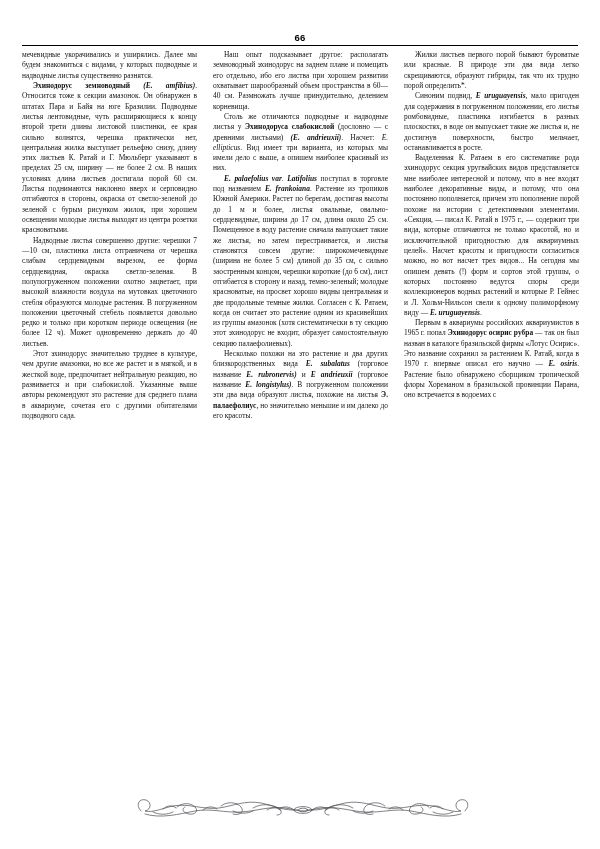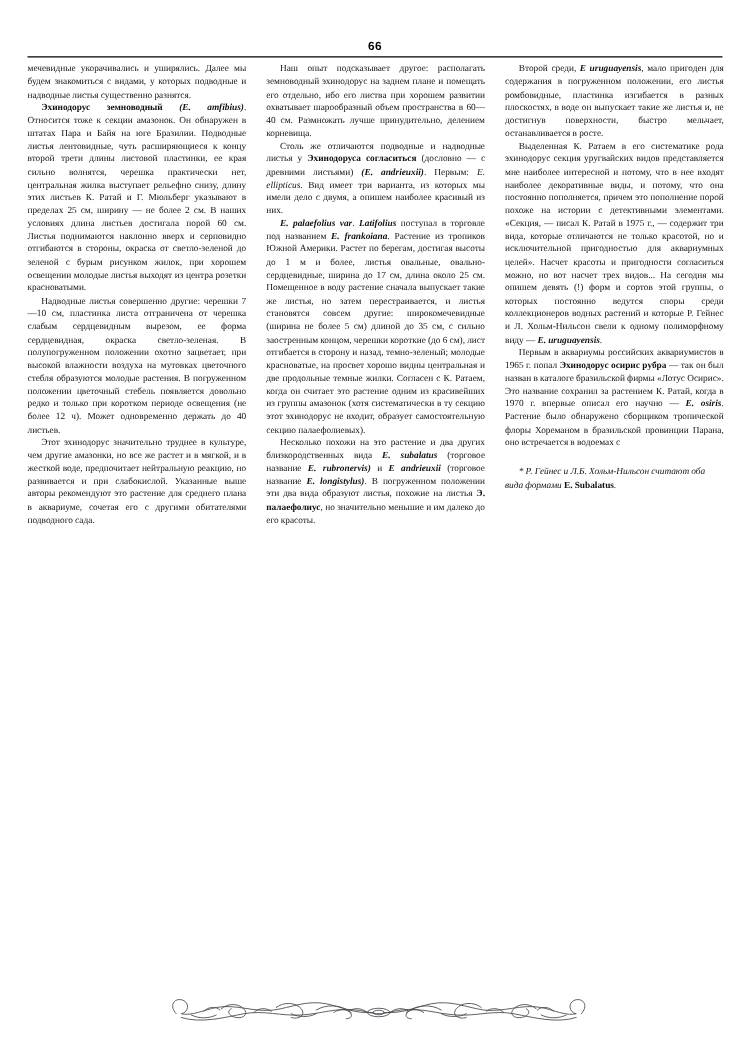--- a/index.html
+++ b/index.html
@@ -115,31 +115,29 @@
 
   <div class="columns">
     <div class="col">
         <p class="noindent"><span>мечевидные укорачивались и уширялись. Далее мы будем знакомиться с видами, у которых подводные и надводные листья существенно разнятся.</span></p>
         <p><b>Эхинодорус земноводный </b><span class="bi">(E. amfibius)</span><span>. Относится тоже к секции амазонок. Он обнаружен в штатах Пара и Байя на юге Бразилии. Подводные листья лентовидные, чуть расширяющиеся к концу второй трети длины листовой пластинки, ее края сильно волнятся, черешка практически нет, центральная жилка выступает рельефно снизу, длину этих листьев К. Ратай и Г. Мюльберг указывают в пределах 25 см, ширину — не более 2 см. В наших условиях длина листьев достигала порой 60 см. Листья поднимаются наклонно вверх и серповидно отгибаются в стороны, окраска от светло-зеленой до зеленой с бурым рисунком жилок, при хорошем освещении молодые листья выходят из центра розетки красноватыми.</span></p>
         <p><span>Надводные листья совершенно другие: черешки 7—10 см, пластинка листа отграничена от черешка слабым сердцевидным вырезом, ее форма сердцевидная, окраска светло-зеленая. В полупогруженном положении охотно зацветает, при высокой влажности воздуха на мутовках цветочного стебля образуются молодые растения. В погруженном положении цветочный стебель появляется довольно редко и только при коротком периоде освещения (не более 12 ч). Может одновременно держать до 40 листьев.</span></p>
         <p><span>Этот эхинодорус значительно труднее в культуре, чем другие амазонки, но все же растет и в мягкой, и в жесткой воде, предпочитает нейтральную реакцию, но развивается и при слабокислой. Указанные выше авторы рекомендуют это растение для среднего плана в аквариуме, сочетая его с другими обитателями подводного сада.</span></p>
       </div>
     <div class="col">
         <p><span>Наш опыт подсказывает другое: располагать земноводный эхинодорус на заднем плане и помещать его отдельно, ибо его листва при хорошем развитии охватывает шарообразный объем пространства в 60—40 см. Размножать лучше принудительно, делением корневища.</span></p>
-        <p><span>Столь же отличаются подводные и надводные листья у </span><b>Эхинодоруса согласиться</b><span> (дословно — с древними листьями) </span><span class="bi">(E. andrieuxii)</span><span>. Первым: </span><i>E. ellipticus</i><span>. Вид имеет три варианта, из которых мы имели дело с двумя, а опишем наиболее красивый из них.</span></p>
+        <p><span>Столь же отличаются подводные и надводные листья у </span><b>Эхинодоруса слабокислой</b><span> (дословно — с древними листьями) </span><span class="bi">(E. andrieuxii)</span><span>. Насчет: </span><i>E. ellipticus</i><span>. Вид имеет три варианта, из которых мы имели дело с выше, а опишем наиболее красивый из них.</span></p>
         <p><span class="bi">E. palaefolius var</span><span>. </span><span class="bi">Latifolius</span><span> поступал в торговле под названием </span><span class="bi">E. frankoiana</span><span>. Растение из тропиков Южной Америки. Растет по берегам, достигая высоты до 1 м и более, листья овальные, овально-сердцевидные, ширина до 17 см, длина около 25 см. Помещенное в воду растение сначала выпускает такие же листья, но затем перестраивается, и листья становятся совсем другие: широкомечевидные (ширина не более 5 см) длиной до 35 см, с сильно заостренным концом, черешки короткие (до 6 см), лист отгибается в сторону и назад, темно-зеленый; молодые красноватые, на просвет хорошо видны центральная и две продольные темные жилки. Согласен с К. Ратаем, когда он считает это растение одним из красивейших из группы амазонок (хотя систематически в ту секцию этот эхинодорус не входит, образует самостоятельную секцию палаефолиевых).</span></p>
         <p><span>Несколько похожи на это растение и два других близкородственных вида </span><span class="bi">E. subalatus</span><span> (торговое название </span><span class="bi">E. rubronervis)</span><span> и </span><span class="bi">E andrieuxii</span><span> (торговое название </span><span class="bi">E. longistylus)</span><span>. В погруженном положении эти два вида образуют листья, похожие на листья </span><b>Э. палаефолиус</b><span>, но значительно меньшие и им далеко до его красоты.</span></p>
       </div>
     <div class="col">
-        <p><span>Второй среди, </span><span class="bi">E uruguayensis</span><span>, мало пригоден для содержания в погруженном положении, его листья ромбовидные, пластинка изгибается в разных плоскостях, в воде он выпускает такие же листья и, не достигнув поверхности, быстро мельчает, останавливается в росте.</span></p>
+        <p><span>Жилки листьев первого порой бывают буроватые или красные. В природе эти два вида легко скрещиваются, образуют гибриды, так что их трудно порой определить*.</span></p>
+        <p><span>Синоним подвид, </span><span class="bi">E uruguayensis</span><span>, мало пригоден для содержания в погруженном положении, его листья ромбовидные, пластинка изгибается в разных плоскостях, в воде он выпускает такие же листья и, не достигнув поверхности, быстро мельчает, останавливается в росте.</span></p>
         <p><span>Выделенная К. Ратаем в его систематике рода эхинодорус секция уругвайских видов представляется мне наиболее интересной и потому, что в нее входят наиболее декоративные виды, и потому, что она постоянно пополняется, причем это пополнение порой похоже на истории с детективными элементами. «Секция, — писал К. Ратай в 1975 г., — содержит три вида, которые отличаются не только красотой, но и исключительной пригодностью для аквариумных целей». Насчет красоты и пригодности согласиться можно, но вот насчет трех видов... На сегодня мы опишем девять (!) форм и сортов этой группы, о которых постоянно ведутся споры среди коллекционеров водных растений и которые Р. Гейнес и Л. Хольм-Нильсон свели к одному полиморфному виду — </span><span class="bi">E. uruguayensis</span><span>.</span></p>
         <p><span>Первым в аквариумы российских аквариумистов в 1965 г. попал </span><b>Эхинодорус осирис рубра</b><span> — так он был назван в каталоге бразильской фирмы «Лотус Осирис». Это название сохранил за растением К. Ратай, когда в 1970 г. впервые описал его научно — </span><span class="bi">E. osiris</span><span>. Растение было обнаружено сборщиком тропической флоры Хореманом в бразильской провинции Парана, оно встречается в водоемах с</span></p>
-        <div class="footnote">
-          <p><span>* Р. Гейнес и Л.Б. Хольм-Нильсон считают оба вида формами </span><span class="b">E. Subalatus</span><span>.</span></p>
-        </div>
       </div>
   </div>
 
   <div class="ornament">
     <svg viewBox="0 0 340 46" xmlns="http://www.w3.org/2000/svg" aria-hidden="true">
       <g fill="none" stroke="#4a4a52" stroke-width="0.7" stroke-linecap="round">
         <path d="M8 25 C2 19 6 12 13 14 C19 16 18 24 12 25 C20 27 30 22 40 20 C56 17 70 24 86 22 C100 20 112 14 128 17 C142 20 150 25 166 24"></path>
         <path d="M332 25 C338 19 334 12 327 14 C321 16 322 24 328 25 C320 27 310 22 300 20 C284 17 270 24 254 22 C240 20 228 14 212 17 C198 20 190 25 174 24"></path>
         <path d="M12 28 C28 33 46 28 62 25 C78 22 92 27 108 26 C124 25 136 20 152 22 C160 23 164 25 170 25"></path>
         <path d="M328 28 C312 33 294 28 278 25 C262 22 248 27 232 26 C216 25 204 20 188 22 C180 23 176 25 170 25"></path>

